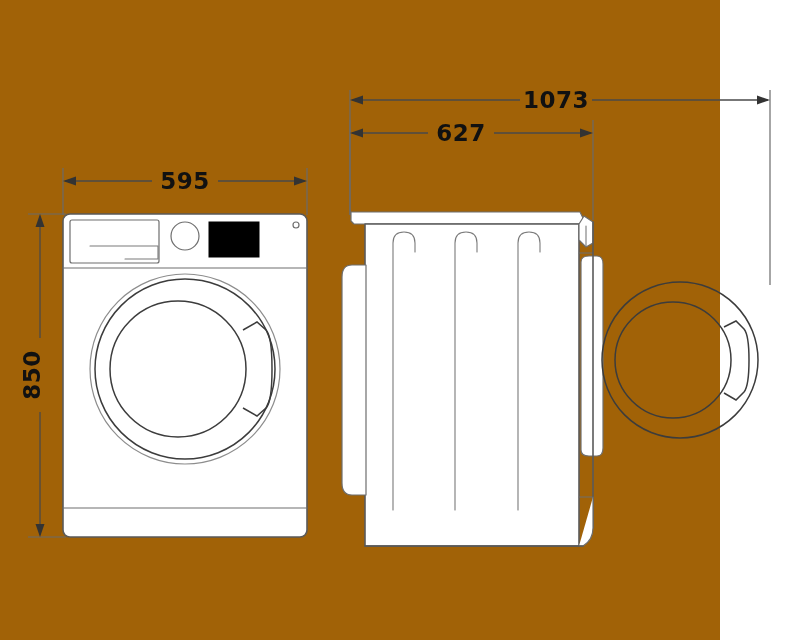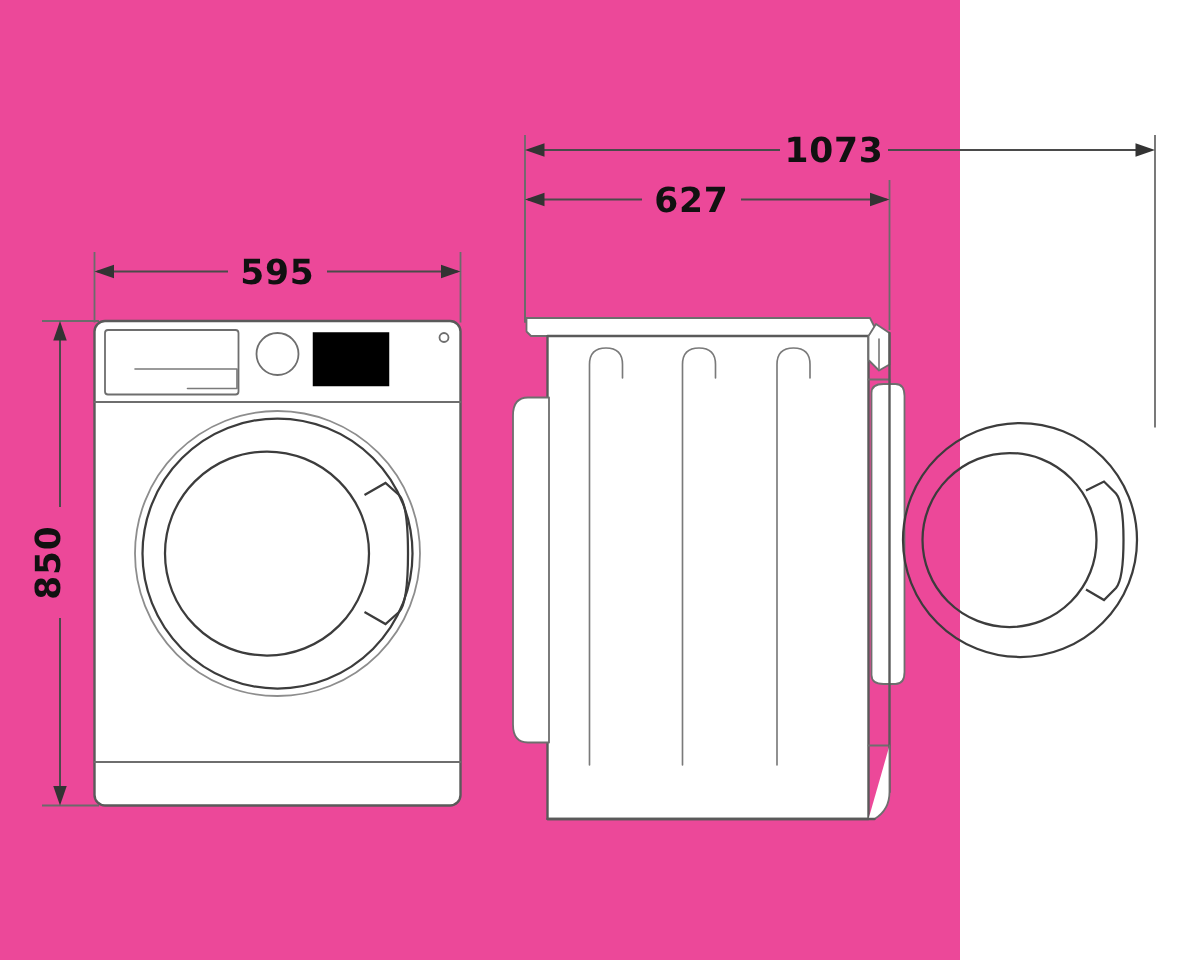--- a/index.html
+++ b/index.html
@@ -9,23 +9,23 @@
     background: #ffffff;
   }
   body {
     width: 800px;
     height: 640px;
     font-family: "Liberation Sans", sans-serif;
     overflow: hidden;
   }
   #drawing-root {
     position: relative;
-    width: 640px;
+    width: 720px;
     height: 640px;
-    background: #ec4899;
+    background: #a16207;
   }
   svg.tech-drawing {
     display: block;
     width: 800px;
     height: 640px;
   }
   
   .body-line {
     fill: none;
     stroke: #5a5a5a;

